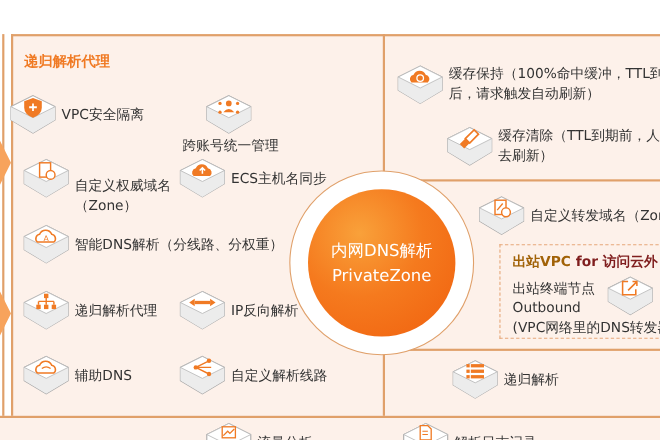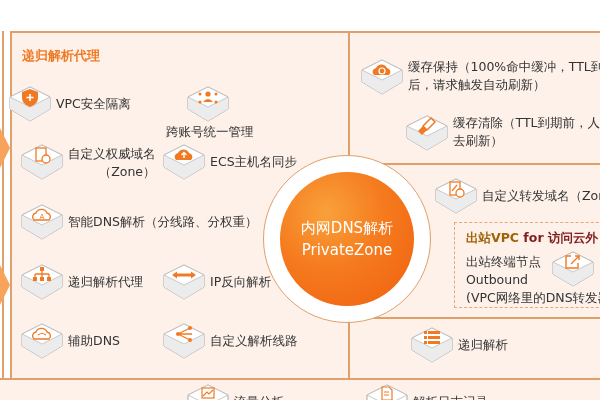--- a/index.html
+++ b/index.html
@@ -81,21 +81,21 @@
 <div class="item" style="left:20px;top:143px;align-items:flex-start;">
   <div class="cube">
     <svg width="44" height="38" viewBox="0 0 44 38">
         <polygon points="22,2 42,12 42,24 22,36 2,24 2,12" fill="#fff" stroke="#aaa" stroke-width="1"></polygon>
         <polygon points="2,12 22,22 42,12 42,24 22,36 2,24" fill="#ececec"></polygon>
         <polygon points="2,12 22,2 42,12 22,22" fill="#fff" stroke="#bbb" stroke-width="0.8"></polygon>
         <rect x="16" y="5" width="10" height="13" fill="none" stroke="#f07a24" stroke-width="1.3"></rect>
         <circle cx="26" cy="16" r="4" fill="#fff" stroke="#f07a24" stroke-width="1.3"></circle>
       </svg>
   </div>
-  <div style="display:flex;flex-direction:column;margin-top:2px;text-align:right;">
+  <div style="display:flex;flex-direction:column;margin-top:17px;">
     <span class="label">自定义权威域名</span>
     <span class="label">（Zone）</span>
   </div>
 </div>
 
 <div class="item" style="left:162px;top:143px;">
   <div class="cube">
     <svg width="44" height="38" viewBox="0 0 44 38">
         <polygon points="22,2 42,12 42,24 22,36 2,24 2,12" fill="#fff" stroke="#aaa" stroke-width="1"></polygon>
         <polygon points="2,12 22,22 42,12 42,24 22,36 2,24" fill="#ececec"></polygon>

